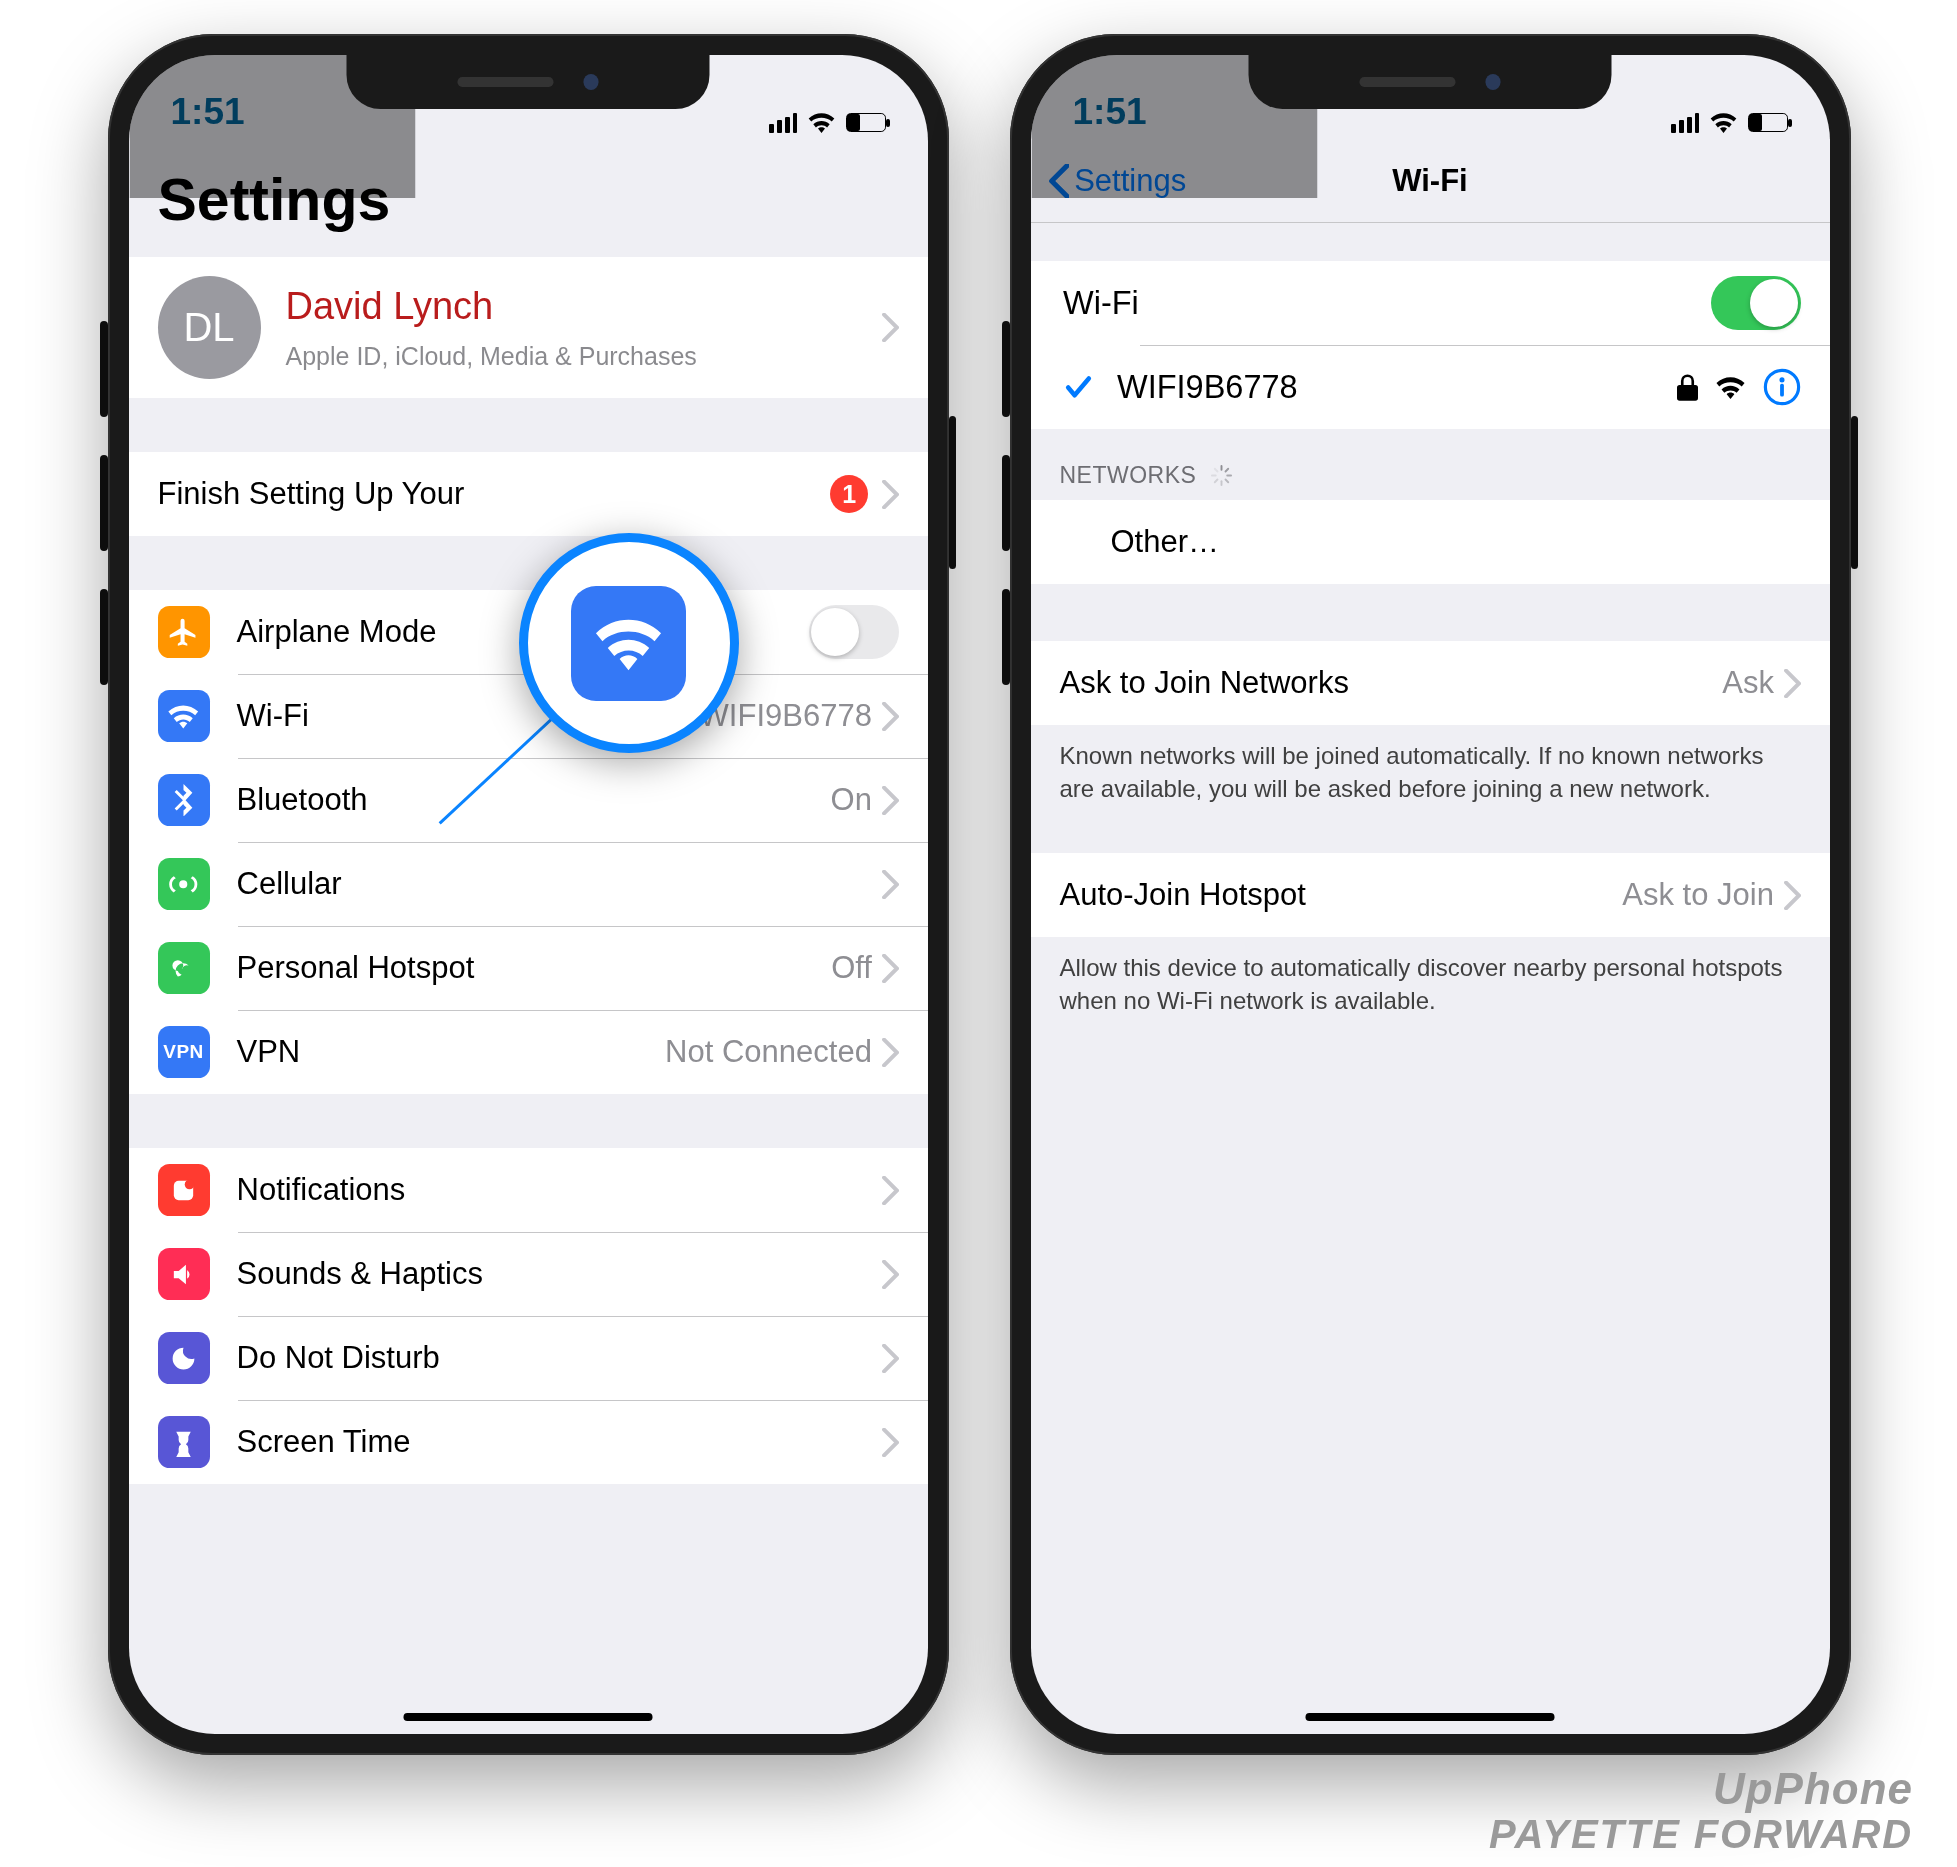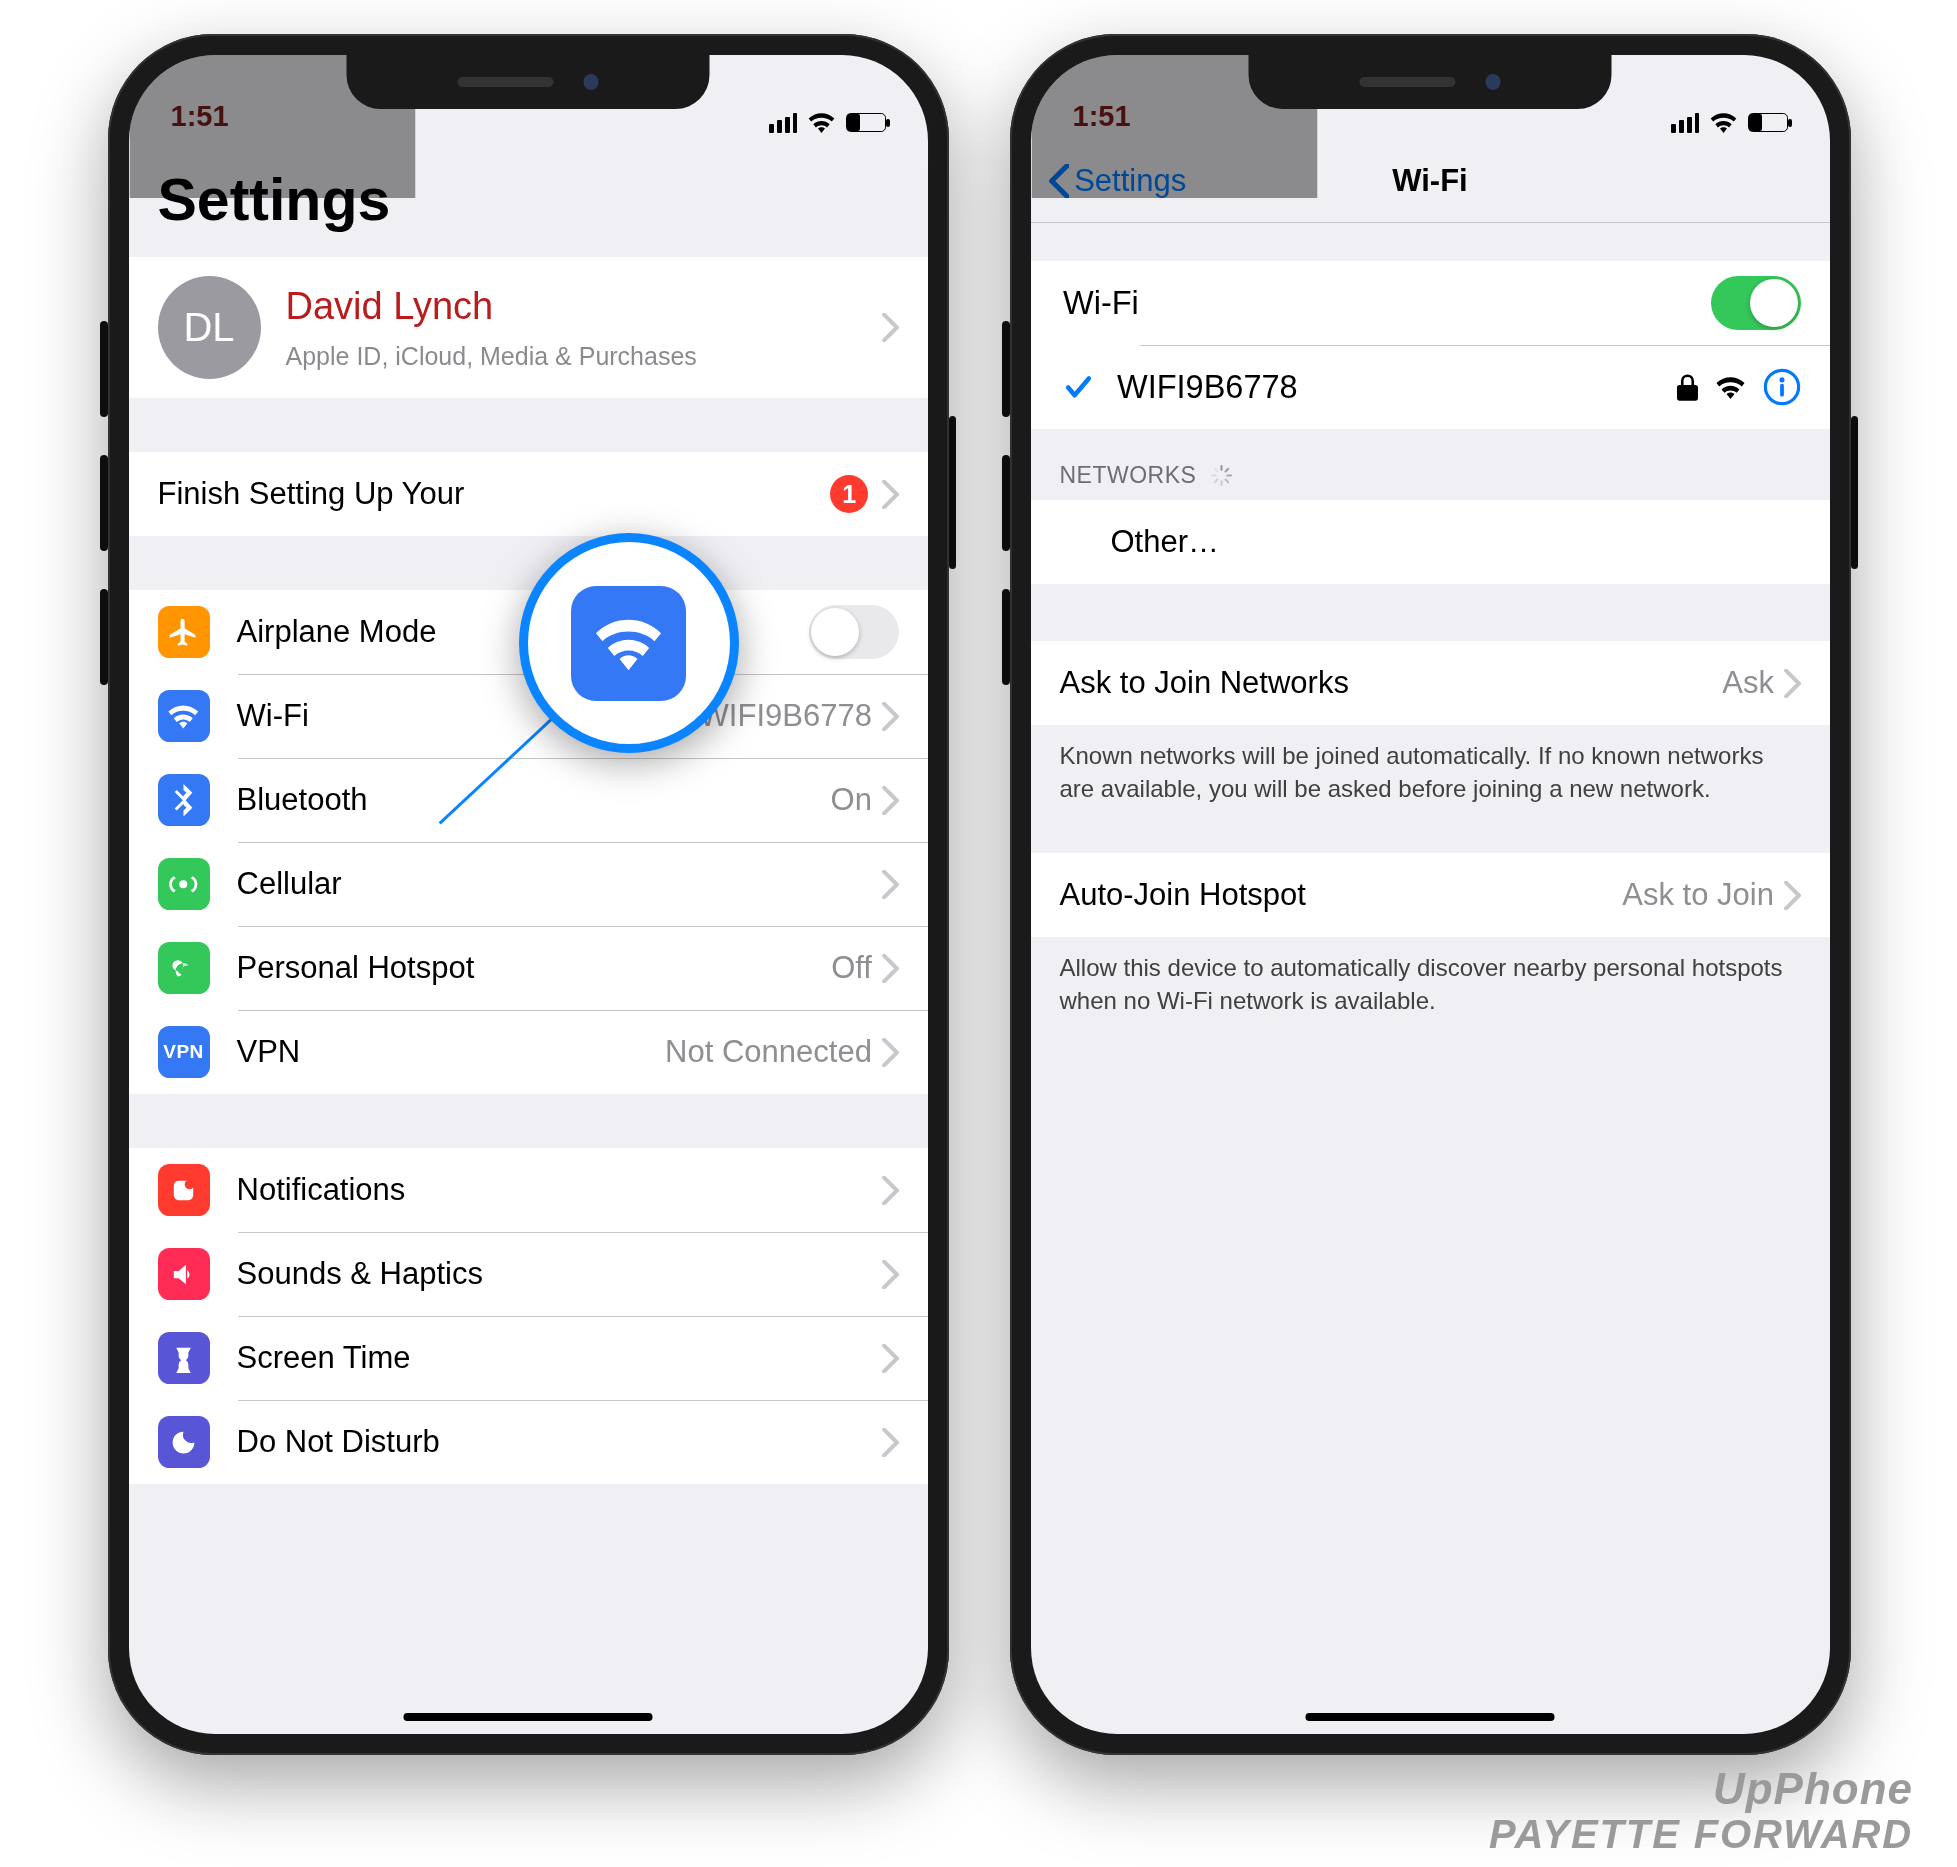--- a/index.html
+++ b/index.html
@@ -54,23 +54,23 @@
   }
   .notch .spk { width:96px; height:9.6px; background:#333; border-radius:4.8px; }
   .notch .cam { width:15.3px; height:15.3px; background:#2a3a5a; border-radius:50%; margin-left:19px; }
 
   .statusbar {
     height: 84px;
     display: flex;
     align-items: flex-end;
     justify-content: space-between;
     padding: 0 42px 5.7px;
-    font-size: 29px;
+    font-size: 37px;
     font-weight: 600;
-    color: #7f1d1d;
+    color: #0369a1;
   }
   .statusbar .right { display:flex; gap:9.6px; align-items:center; }
   .bars { display:flex; gap:2.9px; align-items:flex-end; }
   .bars i { width:4.8px; background:#000; border-radius:1px; display:block; }
   .bars i:nth-child(1){height:8.6px}
   .bars i:nth-child(2){height:12.4px}
   .bars i:nth-child(3){height:16.3px}
   .bars i:nth-child(4){height:20px}
   .battery { width:40px; height:19px; border:1.9px solid #000; border-radius:4.8px; position:relative; }
   .battery::after{content:'';position:absolute;right:-5.7px;top:4.8px;width:3.8px;height:7.6px;background:#000;border-radius:1.9px;}
@@ -414,37 +414,37 @@
             <span class="lab">Sounds &amp; Haptics</span>
             <span class="chev">
                 <svg width="17" height="29" viewBox="0 0 10 18">
                   <path d="M1 1l8 8-8 8" stroke="#c7c7cc" stroke-width="2.5" fill="none" stroke-linecap="round"></path>
                 </svg>
               </span>
           </div>
           <div class="row">
             <span class="ic" style="background:#5856d6">
               <svg width="29" height="29" viewBox="0 0 24 24">
-                  <path fill="#fff" d="M6 3h12l-2 4v3a4 4 0 01-2 3.5A4 4 0 0116 17v3l2 4H6l2-4v-3a4 4 0 012-3.5A4 4 0 018 10V7L6 3z"></path>
-                </svg>
-            </span>
-            <span class="lab">Screen Time</span>
+                  <path fill="#fff" d="M12 3a9 9 0 109 9 7 7 0 01-9-9z"></path>
+                </svg>
+            </span>
+            <span class="lab">Do Not Disturb</span>
             <span class="chev">
                 <svg width="17" height="29" viewBox="0 0 10 18">
                   <path d="M1 1l8 8-8 8" stroke="#c7c7cc" stroke-width="2.5" fill="none" stroke-linecap="round"></path>
                 </svg>
               </span>
           </div>
           <div class="row">
             <span class="ic" style="background:#5856d6">
               <svg width="29" height="29" viewBox="0 0 24 24">
-                  <path fill="#fff" d="M12 3a9 9 0 109 9 7 7 0 01-9-9z"></path>
-                </svg>
-            </span>
-            <span class="lab">Do Not Disturb</span>
+                  <path fill="#fff" d="M6 3h12l-2 4v3a4 4 0 01-2 3.5A4 4 0 0116 17v3l2 4H6l2-4v-3a4 4 0 012-3.5A4 4 0 018 10V7L6 3z"></path>
+                </svg>
+            </span>
+            <span class="lab">Screen Time</span>
             <span class="chev">
                 <svg width="17" height="29" viewBox="0 0 10 18">
                   <path d="M1 1l8 8-8 8" stroke="#c7c7cc" stroke-width="2.5" fill="none" stroke-linecap="round"></path>
                 </svg>
               </span>
           </div>
         </div>
       </div>
 
       <div class="homebar"></div>

